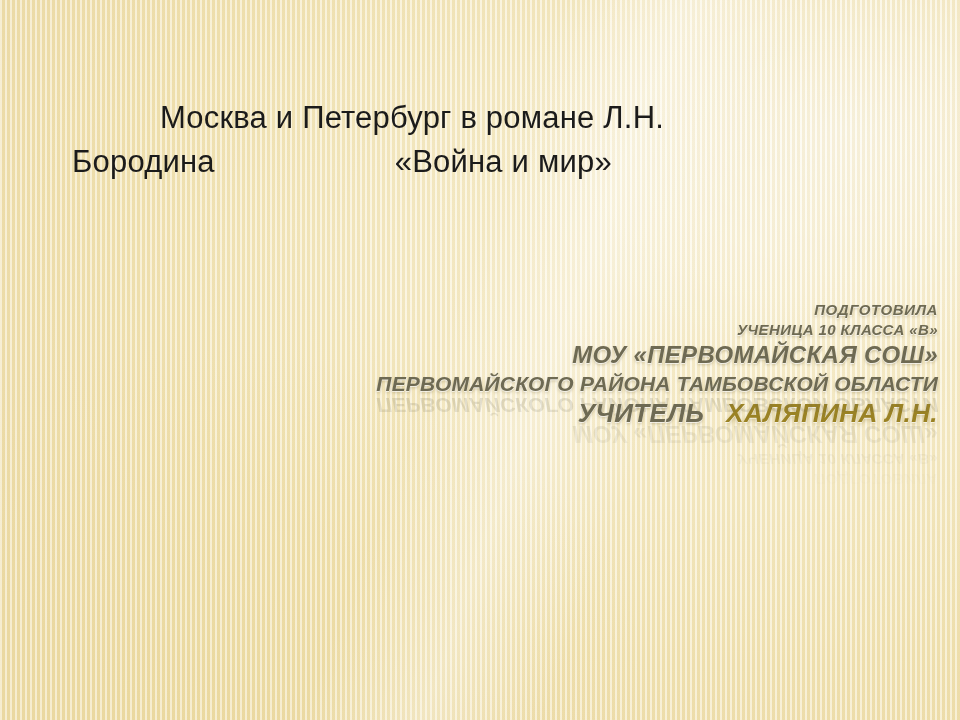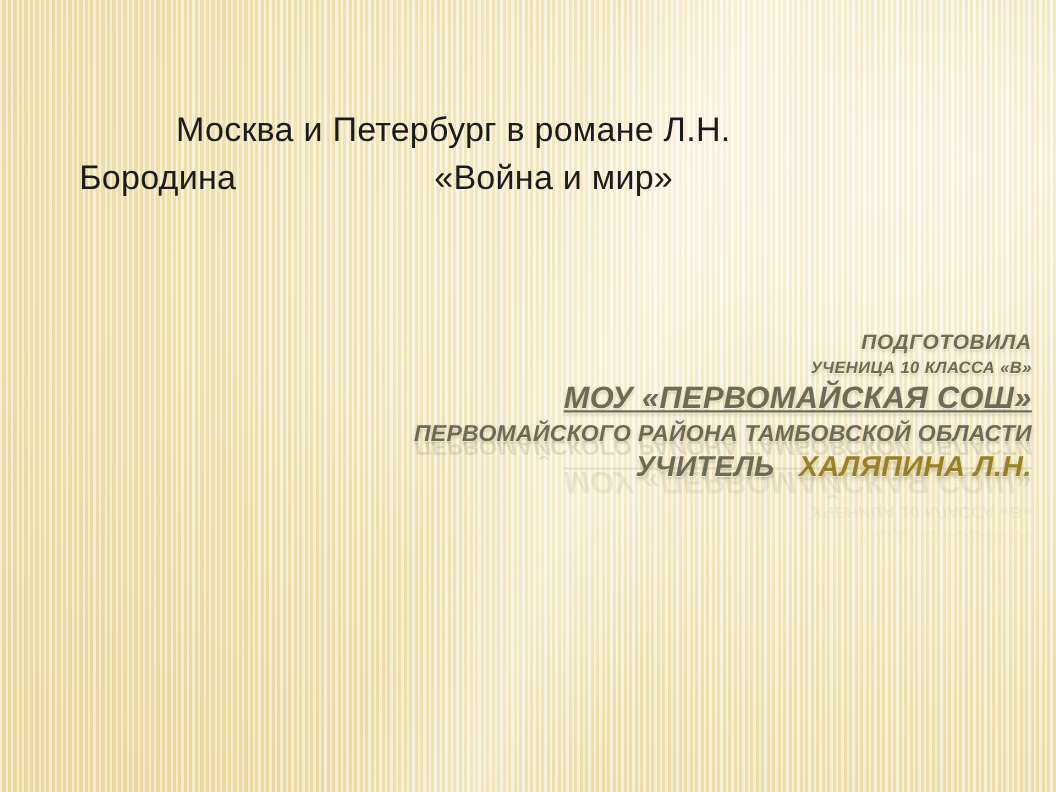--- a/index.html
+++ b/index.html
@@ -98,23 +98,23 @@
     line-height: 1.30;
   }
   .sub-line {
     display: block;
     white-space: nowrap;
     color: #6e6a53;
     text-shadow:
       0 1px 0 rgba(255,255,255,0.65),
       0 2px 3px rgba(120,105,60,0.35);
   }
-  .sub-line.l1 { font-size: 19px; letter-spacing: 0.6px; padding-left: 36px; }
+  .sub-line.l1 { font-size: 15px; letter-spacing: 0.6px; padding-left: 36px; }
   .sub-line.l2 { font-size: 15px; letter-spacing: 0.4px; }
-  .sub-line.l3 { font-size: 28px; letter-spacing: 0.3px; text-decoration: underline; }
+  .sub-line.l3 { font-size: 24px; letter-spacing: 0.3px; }
   .sub-line.l4 { font-size: 21px; letter-spacing: 0.2px; }
   .sub-line.l5 {
     font-size: 22px;
     letter-spacing: 0.3px;
     color: #9a8224;
     text-shadow:
       0 1px 0 rgba(255,255,255,0.6),
       0 2px 4px rgba(130,110,40,0.40);
   }
   .sub-line.l6 { font-size: 26px; }

